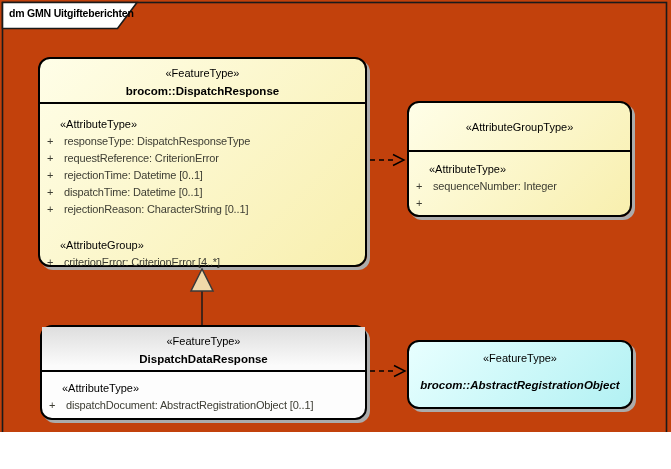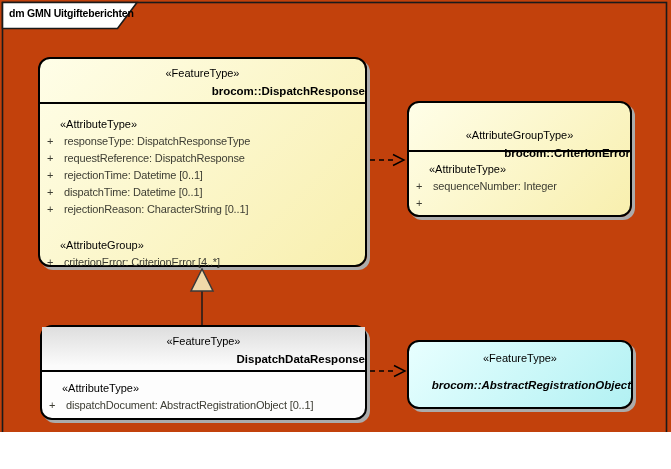--- a/index.html
+++ b/index.html
@@ -10,21 +10,21 @@
                letter-spacing:-0.2px;color:#000;}
   .uml-box{position:absolute;box-sizing:border-box;border:2px solid #000;border-radius:12px;
            box-shadow:3px 3px 0 #ababab;}
   .yellow{background:linear-gradient(135deg,#fffee8 0%,#f8efae 100%);}
   .cyan{background:linear-gradient(135deg,#e8ffff 0%,#b2f1f3 100%);}
   .white-box{background:#fdfdfd;}
   .uml-header{box-sizing:border-box;border-bottom:2px solid #000;text-align:center;padding-top:6px;}
   .white-box .uml-header{background:linear-gradient(180deg,#dedede 0%,#fbfbfb 90%);}
   .plain-header{box-sizing:border-box;text-align:center;padding-top:8px;}
   .stereo{font-size:11px;line-height:17px;color:#000;}
-  .cname{font-size:11.5px;line-height:18px;font-weight:bold;color:#000;text-align:right;}
+  .cname{font-size:11.5px;line-height:18px;font-weight:bold;color:#000;}
   .cname.abstract{font-style:italic;margin-top:9px;}
   .heading{font-size:11px;line-height:17px;margin-left:20px;color:#000;}
   .arow{display:flex;font-size:11px;line-height:17px;color:#3d3d33;
         letter-spacing:-0.15px;white-space:nowrap;}
   .vis{flex:0 0 17px;padding-left:7px;box-sizing:content-box;}
 </style>
 </head>
 <body>
 
 <div class="canvas">
@@ -41,21 +41,21 @@
       <div class="cname">brocom::DispatchResponse</div>
     </div>
     <div>
       <div class="heading" style="margin-top:12px;">«AttributeType»</div>
       <div class="arow">
         <span class="vis">+</span>
         <span>responseType: DispatchResponseType</span>
       </div>
       <div class="arow">
         <span class="vis">+</span>
-        <span>requestReference: DispatchResponse</span>
+        <span>requestReference: CriterionError</span>
       </div>
       <div class="arow">
         <span class="vis">+</span>
         <span>rejectionTime: Datetime [0..1]</span>
       </div>
       <div class="arow">
         <span class="vis">+</span>
         <span>dispatchTime: Datetime [0..1]</span>
       </div>
       <div class="arow">
@@ -64,23 +64,22 @@
       </div>
       <div class="heading" style="margin-top:19px;">«AttributeGroup»</div>
       <div class="arow">
         <span class="vis">+</span>
         <span>criterionError: CriterionError [4..*]</span>
       </div>
     </div>
   </div>
 
   <div class="uml-box yellow" style="left:407px;top:101px;width:225px;height:116px;">
-    <div class="uml-header" style="height:49px;padding-top:24px;">
+    <div class="uml-header" style="height:49px;padding-top:16px;">
       <div class="stereo">«AttributeGroupType»</div>
-      <div class="cname">brocom::CriterionError</div>
     </div>
     <div>
       <div class="heading" style="margin-top:9px;">«AttributeType»</div>
       <div class="arow">
         <span class="vis">+</span>
         <span>sequenceNumber: Integer</span>
       </div>
       <div class="arow">
         <span class="vis">+</span>
       </div>

